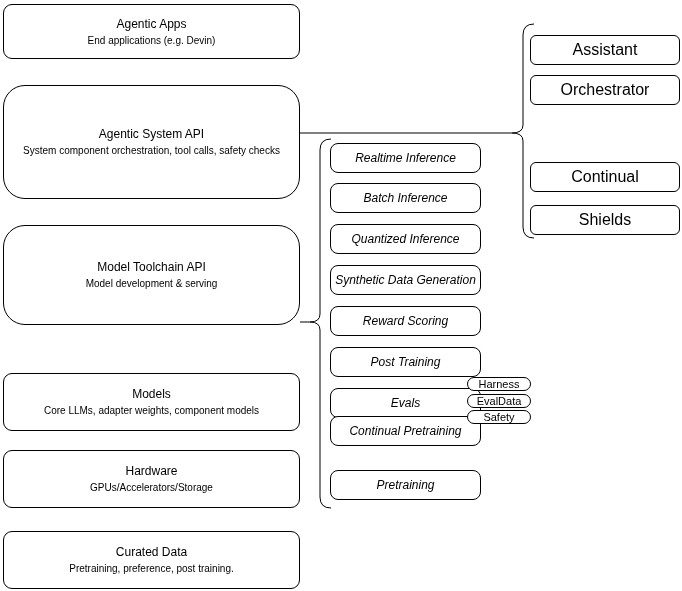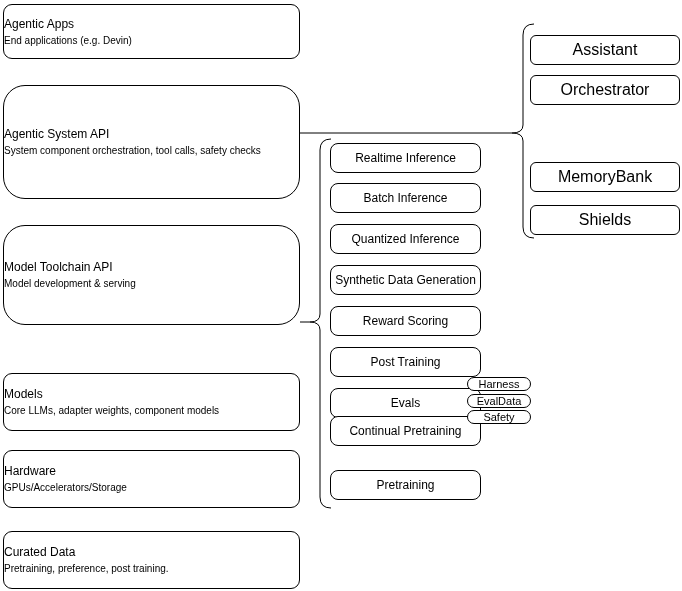--- a/index.html
+++ b/index.html
@@ -32,21 +32,21 @@
     background: #ffffff;
     border: 1px solid #000000;
     color: #000000;
     z-index: 1;
   }
   .stackbox {
     left: 3px;
     width: 297px;
     display: flex;
     flex-direction: column;
-    align-items: flex-start;
+    align-items: center;
     justify-content: center;
     text-align: center;
   }
   .stackbox .title {
     font-size: 12px;
     line-height: 15px;
   }
   .stackbox .subtitle {
     font-size: 10px;
     line-height: 13px;
@@ -55,20 +55,21 @@
   .midbox {
     left: 330px;
     width: 151px;
     height: 30px;
     border-radius: 8px;
     display: flex;
     align-items: center;
     justify-content: center;
     font-size: 12px;
     white-space: nowrap;
+    font-style: italic;
   }
   .rightbox {
     left: 530px;
     width: 150px;
     height: 30px;
     border-radius: 6px;
     display: flex;
     align-items: center;
     justify-content: center;
     font-size: 16px;
@@ -139,16 +140,16 @@
   <div class="node midbox" style="top:388px">Evals</div>
   <div class="node midbox" style="top:416px">Continual Pretraining</div>
   <div class="node midbox" style="top:470px">Pretraining</div>
 
   <div class="node pill" style="top:377px">Harness</div>
   <div class="node pill" style="top:394px">EvalData</div>
   <div class="node pill" style="top:410px">Safety</div>
 
   <div class="node rightbox" style="top:35px">Assistant</div>
   <div class="node rightbox" style="top:75px">Orchestrator</div>
-  <div class="node rightbox" style="top:162px">MemoryBank</div>
+  <div class="node rightbox" style="top:162px">Continual</div>
   <div class="node rightbox" style="top:205px">Shields</div>
 
 </div>
 
 </body></html>

